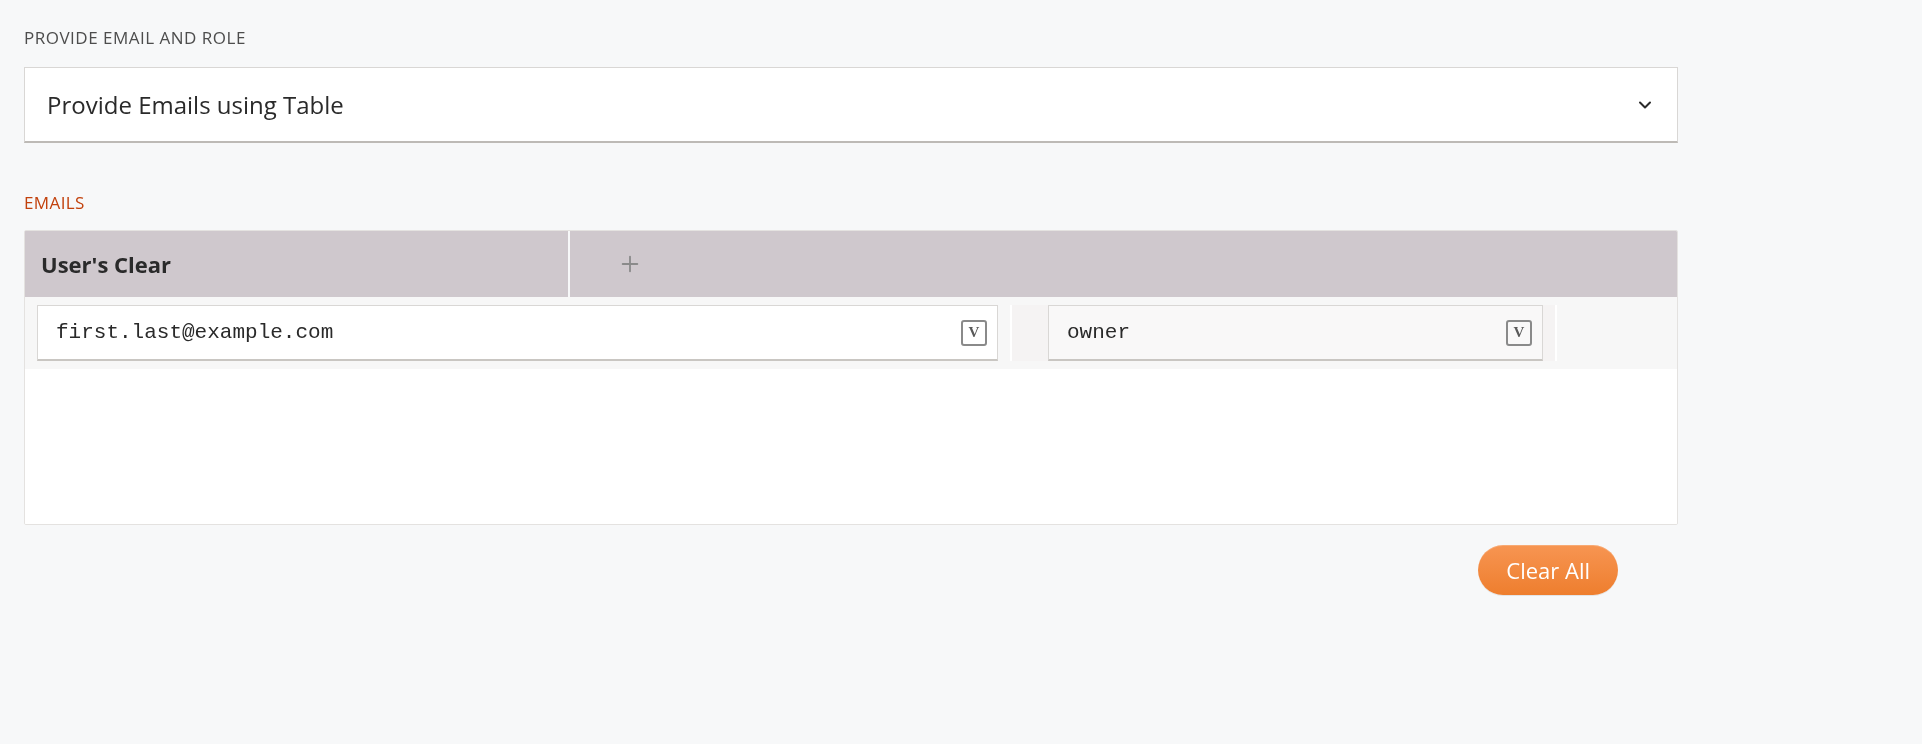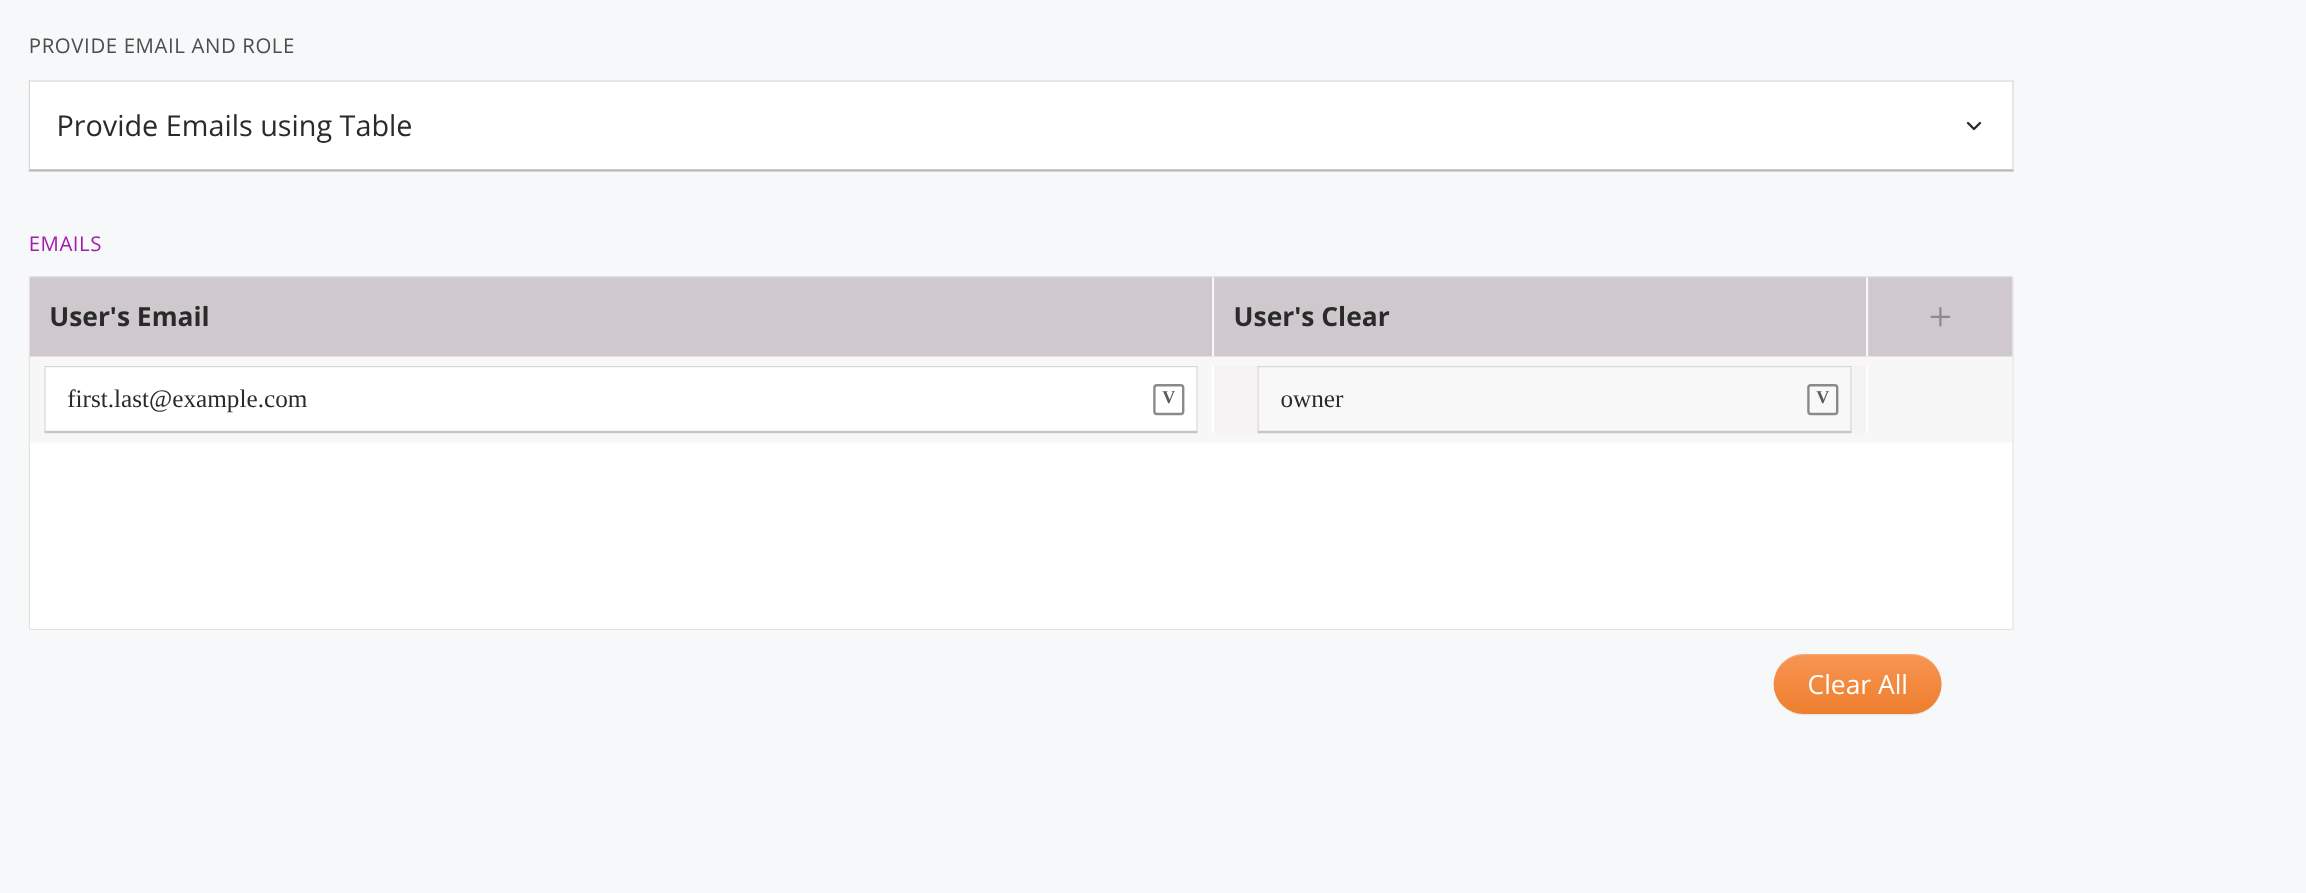--- a/index.html
+++ b/index.html
@@ -37,21 +37,21 @@
     user-select: none;
     border-radius: 0;
   }
   .dropdown .chev {
     width: 20px; height: 20px;
     display: inline-flex; align-items: center; justify-content: center;
   }
   .emails-label {
     font-size: 17px;
     letter-spacing: 0.4px;
-    color: #a21caf;
+    color: #c2410c;
     text-transform: uppercase;
     margin: 48px 0 16px 0;
     font-weight: 400;
   }
   .table-wrap {
     border: 1px solid #e4e2e0;
     border-radius: 2px;
     background: #fff;
     overflow: hidden;
   }
@@ -93,21 +93,21 @@
     padding: 0 10px 0 16px;
   }
   .input-box.role-box { background: #f9f8f8; margin-left: 24px; }
   .input-box input {
     flex: 1 1 auto;
     border: none;
     outline: none;
     background: transparent;
     font-size: 21px;
     color: #2a2a2a;
-    font-family: Liberation Serif, serif;
+    font-family: Liberation Mono, monospace;
   }
   .v-icon {
     flex: 0 0 26px;
     height: 26px;
     border: 2px solid #8a8a8a;
     display: inline-flex;
     align-items: center;
     justify-content: center;
     font-family: Georgia, "Times New Roman", serif;
     font-weight: 700;
@@ -152,21 +152,20 @@
       <svg width="20" height="20" viewBox="0 0 24 24" fill="none" stroke="#2a2a2a" stroke-width="2.4" stroke-linecap="round" stroke-linejoin="round">
           <polyline points="6 9 12 15 18 9"></polyline>
         </svg>
     </span>
   </div>
 
   <div class="emails-label">EMAILS</div>
 
   <div class="table-wrap">
     <div class="thead">
-      <div class="th th-email">User's Email</div>
       <div class="th th-role">User's Clear</div>
       <div class="th th-add">
         <span>
           <svg width="22" height="22" viewBox="0 0 24 24" fill="none" stroke="#8a8a8a" stroke-width="2" stroke-linecap="round">
               <line x1="12" y1="4" x2="12" y2="20"></line>
               <line x1="4" y1="12" x2="20" y2="12"></line>
             </svg>
         </span>
       </div>
     </div>

